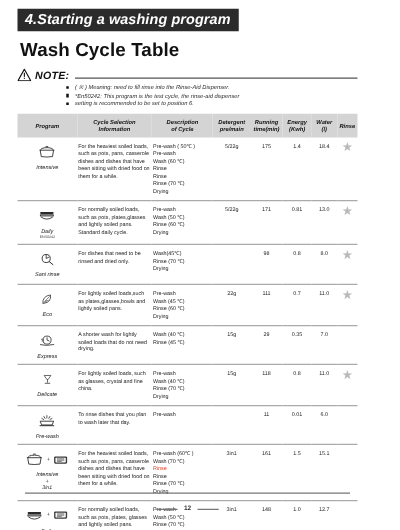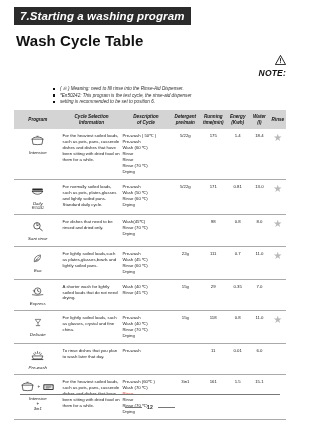--- a/index.html
+++ b/index.html
@@ -47,21 +47,20 @@
 
   
   .note-wrap {
     margin-top: 6px;
     position: relative;
   }
   .note-head {
     display: flex;
     align-items: flex-end;
     gap: 3px;
-    flex-direction: column;
   }
   .warn-tri {
     width: 11px;
     height: 10px;
     flex: 0 0 auto;
     position: relative;
   }
   .note-label {
     font-size: 8.5px;
     font-weight: bold;
@@ -217,21 +216,21 @@
     background: #777;
   }
 
   svg { display: block; }
 </style>
 </head>
 <body>
 
 <div class="page">
 
-  <div class="chapter-bar">7.Starting a washing program</div>
+  <div class="chapter-bar">4.Starting a washing program</div>
 
   <div class="section-title">Wash Cycle Table</div>
 
   <div class="note-wrap">
     <div class="note-head">
       <span class="warn-tri">
         <svg viewBox="0 0 11 10" width="11" height="10" aria-hidden="true">
           <path d="M5.5 0.4 L10.6 9.6 L0.4 9.6 Z" fill="none" stroke="#111" stroke-width="0.9"></path>
           <rect x="5.05" y="3.2" width="0.9" height="3.3" fill="#111"></rect>
           <rect x="5.05" y="7.2" width="0.9" height="0.9" fill="#111"></rect>

